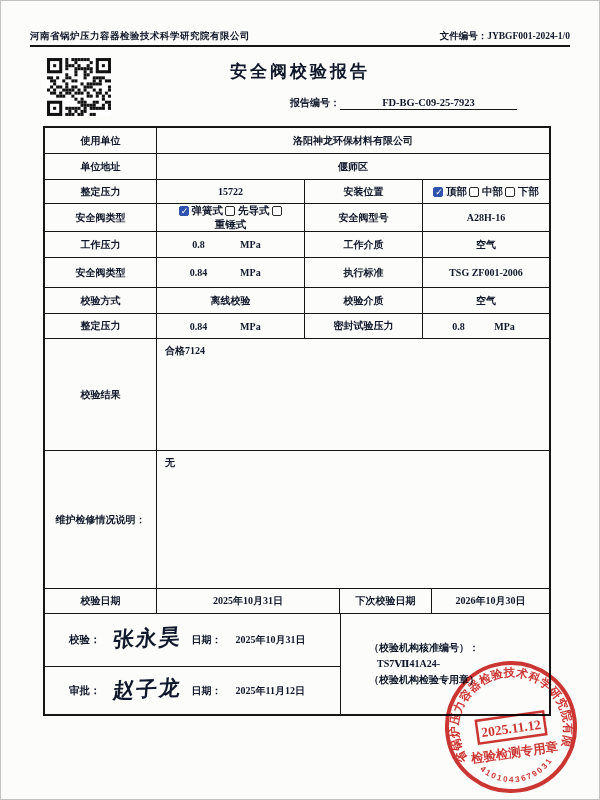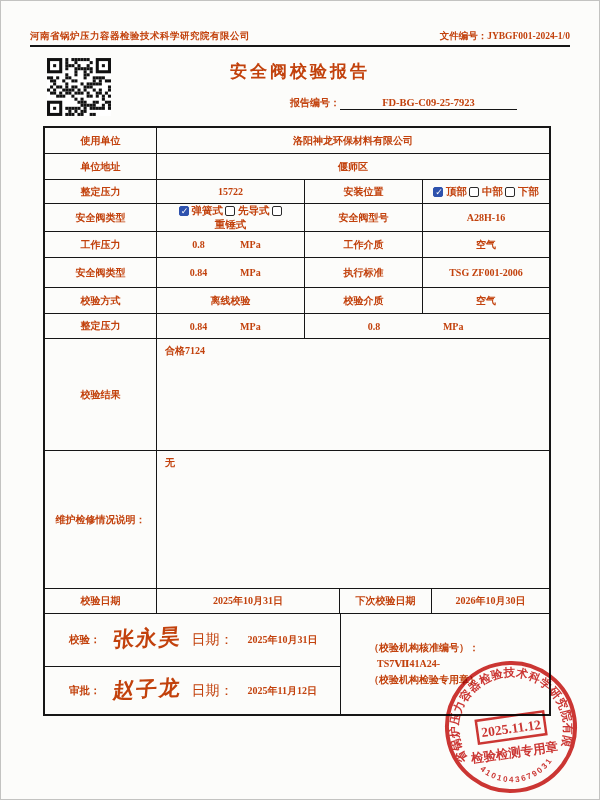--- a/index.html
+++ b/index.html
@@ -1,18 +1,18 @@
 <!DOCTYPE html>
 <html><head>
 <meta charset="utf-8">
 <style>
   html,body{margin:0;padding:0;background:#e8e8e6;}
   #page{
     position:relative;width:600px;height:800px;background:#fcfcfa;
-    font-family:"Liberation Sans","DejaVu Sans",sans-serif;color:#c2410c;
+    font-family:"Liberation Sans","DejaVu Sans",sans-serif;color:#0f172a;
     overflow:hidden;box-shadow:inset 0 0 0 1px #c3c3c1;
   }
   
   .hdr{position:absolute;left:30px;top:30px;width:540px;display:flex;justify-content:space-between;align-items:flex-end;}
   .hdr .co{font-size:9.5px;font-weight:700;letter-spacing:.5px;}
   .hdr .doc{font-size:9.5px;font-weight:700;font-family:"Liberation Serif","DejaVu Serif",serif;}
   .hdr-rule{position:absolute;left:30px;top:45px;width:540px;height:0;border-top:2px solid #161616;}
   .qr{position:absolute;left:47px;top:58px;}
   .title{position:absolute;left:0;top:60px;width:600px;text-align:center;font-size:17px;font-weight:800;letter-spacing:3px;}
   .repno{position:absolute;left:290px;top:96px;display:flex;align-items:flex-end;font-weight:700;}
@@ -39,21 +39,21 @@
   .unitcell .uu{flex:1;text-align:left;font-weight:700;font-family:"Liberation Serif","DejaVu Serif",serif;}
   
   .ckrow{display:flex;flex-wrap:wrap;align-items:center;justify-content:center;row-gap:1px;column-gap:2px;font-weight:700;font-size:10.5px;line-height:13px;padding:1px 7px;}
   .cb{width:10px;height:10px;flex:none;border:1.3px solid #2a2a2a;border-radius:2px;background:#fff;position:relative;margin-right:1px;box-sizing:border-box;}
   .cb.checked{border-color:#2e52ad;background:#2e52ad;}
   .cb.checked::after{content:"✓";position:absolute;left:0;top:-2px;width:10px;text-align:center;font-size:9px;color:#fff;font-weight:700;}
   
   .sigrow{display:flex;align-items:center;padding-left:24px;}
   .sigrow .slab{font-size:10.5px;font-weight:700;flex:none;}
   .signame{font-size:21px;font-weight:700;transform:rotate(-3deg) skewX(-8deg);margin:0 10px 4px 12px;flex:none;letter-spacing:2px;}
-  .sigrow .dlab{font-size:14px;font-weight:400;flex:none;margin-right:14px;}
+  .sigrow .dlab{font-size:10px;font-weight:700;flex:none;margin-right:14px;}
   .sigrow .dval{font-size:10px;font-weight:700;font-family:"Liberation Serif","DejaVu Serif",serif;flex:none;}
   .orgcell{flex-direction:column;align-items:flex-start;justify-content:center;padding-left:28px;font-weight:700;line-height:16px;}
   .orgcell .l2{padding-left:8px;font-family:"Liberation Serif","DejaVu Serif",serif;}
   
   .stamp{position:absolute;left:437px;top:653px;width:148px;height:148px;transform:rotate(-8deg);opacity:.9;mix-blend-mode:multiply;pointer-events:none;}
 </style>
 </head>
 <body>
 
 <div id="page">
@@ -299,20 +299,21 @@
     </div>
 
     <div class="tr" style="height:25px">
       <div class="td c1 lbl">整定压力</div>
       <div class="td c2">
         <div class="unitcell">
             <span class="uv val">0.84</span>
             <span class="uu">MPa</span>
           </div>
       </div>
+      <div class="td c3 lbl">密封试验压力</div>
       <div class="td c4">
         <div class="unitcell">
             <span class="uv val">0.8</span>
             <span class="uu">MPa</span>
           </div>
       </div>
     </div>
 
     <div class="tr" style="height:112px">
       <div class="td c1 lbl">校验结果</div>

